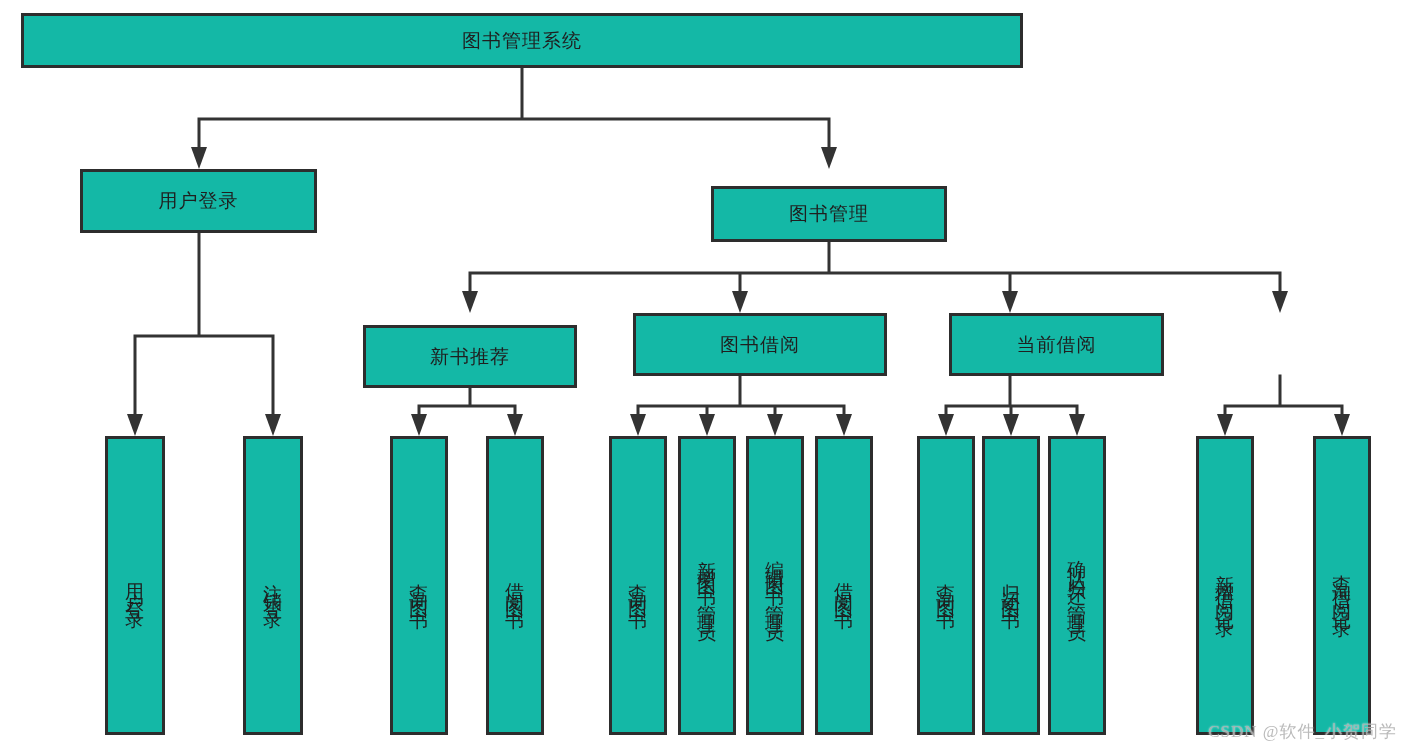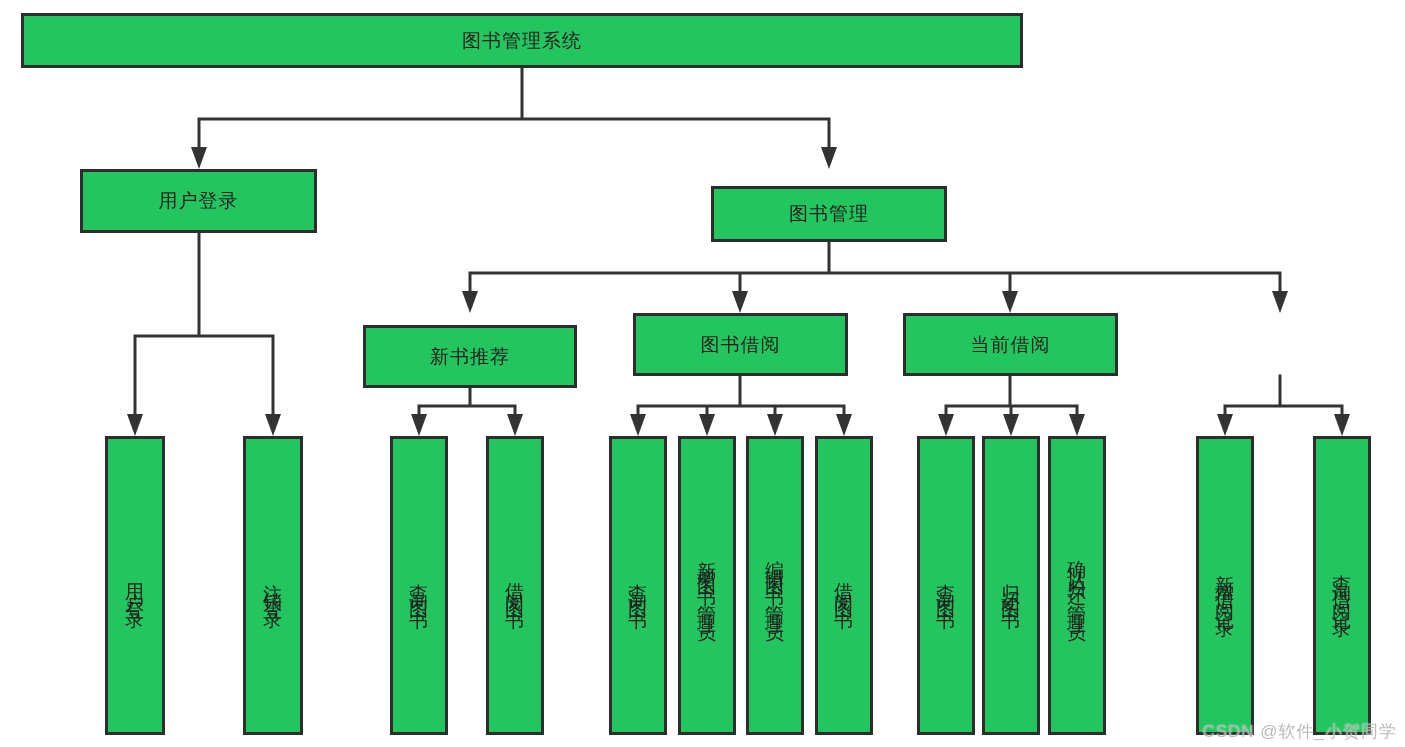--- a/index.html
+++ b/index.html
@@ -2,33 +2,34 @@
 <html><head>
 <meta charset="utf-8">
 <style>
   html,body{margin:0;padding:0;background:#ffffff;}
   .stage{
     position:relative;width:1405px;height:747px;background:#ffffff;overflow:hidden;
     font-family:"Liberation Sans","DejaVu Sans",sans-serif;color:#1f1f1f;
   }
   .wires{position:absolute;left:0;top:0;width:1405px;height:747px;}
   .box{
-    position:absolute;box-sizing:border-box;background:#22c55e;
+    position:absolute;box-sizing:border-box;background:#14b8a6;
     border:3px solid #2d2d2d;display:flex;align-items:center;justify-content:center;
     text-align:center;z-index:2;
   }
   .box span{display:block;font-size:19px;letter-spacing:1px;color:#1f1f1f;}
   .leaf span{
     writing-mode:vertical-rl;text-orientation:mixed;
     font-size:19px;letter-spacing:9px;line-height:1;
   }
   .watermark{
     position:absolute;right:8px;bottom:4px;z-index:5;
     font-size:17px;color:#b3b3b3;letter-spacing:1px;opacity:.9;
     text-shadow:0 0 2px #ffffff;
+    font-family:Liberation Serif, serif;
   }
 </style>
 </head>
 <body>
 
 <div class="stage">
 
   <svg class="wires" viewBox="0 0 1405 747" xmlns="http://www.w3.org/2000/svg">
     <g stroke="#333333" stroke-width="3" fill="none" stroke-linecap="square">
 
@@ -76,24 +77,24 @@
   <div class="box" style="left:80px;top:169px;width:237px;height:64px">
     <span>用户登录</span>
   </div>
   <div class="box" style="left:711px;top:186px;width:236px;height:56px">
     <span>图书管理</span>
   </div>
 
   <div class="box" style="left:363px;top:325px;width:214px;height:63px">
     <span>新书推荐</span>
   </div>
-  <div class="box" style="left:633px;top:313px;width:215px;height:63px">
+  <div class="box" style="left:633px;top:313px;width:254px;height:63px">
     <span>图书借阅</span>
   </div>
-  <div class="box" style="left:903px;top:313px;width:215px;height:63px">
+  <div class="box" style="left:949px;top:313px;width:215px;height:63px">
     <span>当前借阅</span>
   </div>
 
   <div class="box leaf" style="left:105px;top:436px;width:60px;height:299px">
     <span>用户登录</span>
   </div>
   <div class="box leaf" style="left:243px;top:436px;width:60px;height:299px">
     <span>注销登录</span>
   </div>
   <div class="box leaf" style="left:390px;top:436px;width:58px;height:299px">

